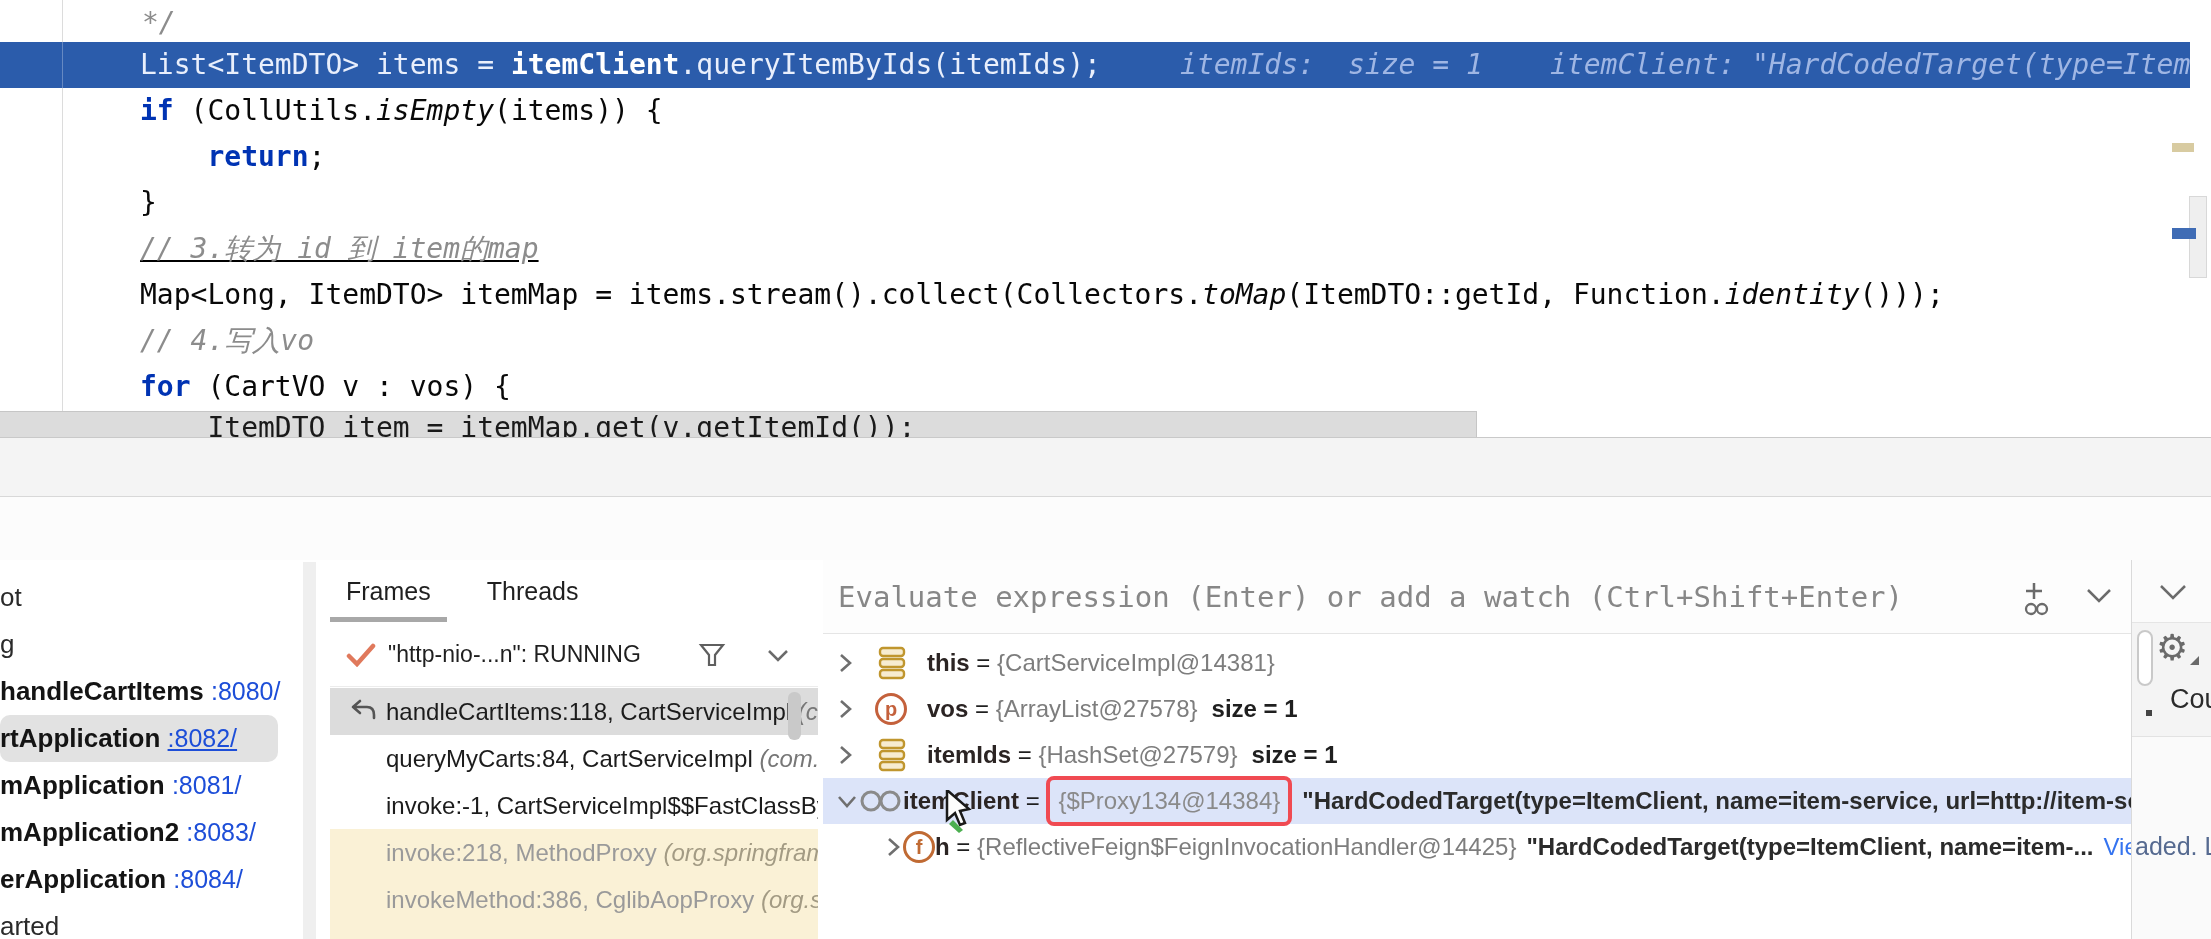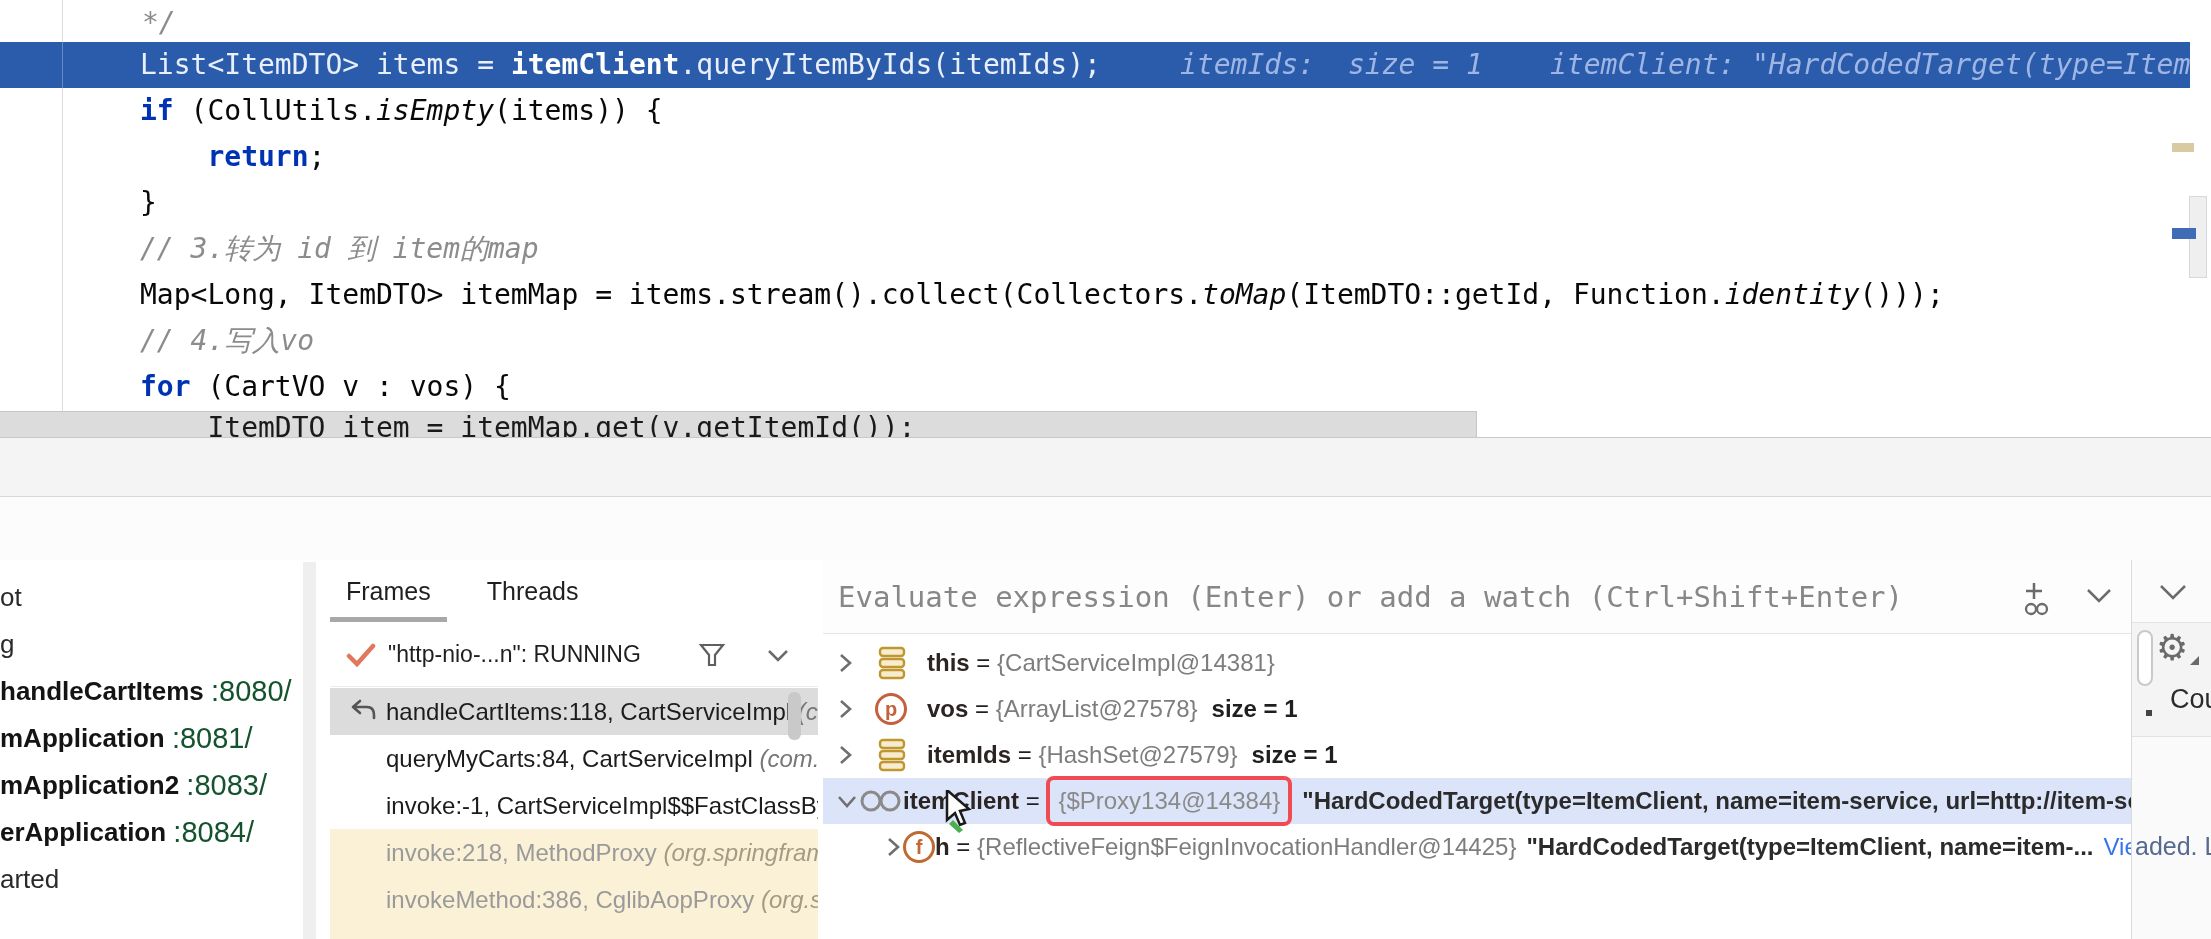--- a/index.html
+++ b/index.html
@@ -40,21 +40,21 @@
 
   
   .toolbar { position:absolute; left:0; top:497px; width:2211px; height:63px; background:#fcfcfc; }
 
   
   .services { position:absolute; left:0; top:560px; width:322px; height:379px; background:#fff; overflow:hidden;text-align:right; }
   .svc-row { position:relative; height:47px; display:flex; align-items:center; white-space:pre; padding-left:0; }
   .svc-row.sel { background:#e2e2e2; border-radius:10px; margin-right:22px; }
   .svc-name { font-size:26px; font-weight:bold; color:#141414; }
   .svc-plain { font-size:26px; color:#2a2a2a; }
-  .svc-port { font-size:29px; color:#14532d; }
+  .svc-port { font-size:25px; color:#1d4ed8; }
   .svc-port.u { text-decoration:underline; }
   .svc-scroll { position:absolute; left:303px; top:2px; width:13px; height:377px; background:#efefef; }
 
   
   .frames { position:absolute; left:330px; top:560px; width:488px; height:379px; background:#fff; overflow:hidden; }
   .fr-tabs { position:absolute; left:0; top:0; height:62px; display:flex; }
   .fr-tab { position:relative; height:62px; display:flex; align-items:center; padding:0 16px;
     font-size:25px; color:#1f1f1f; cursor:pointer; }
   .fr-tab.sel::after { content:""; position:absolute; left:0; right:0; bottom:0; height:5px; background:#a8a8a8; }
   .thread-row { position:absolute; left:0; top:63px; width:488px; height:64px; border-bottom:1px solid #ececec;
@@ -112,21 +112,21 @@
 
 <div class="screen">
 
   <div class="editor">
     <div class="gutter-line"></div>
     <div id="code-lines">
         <div class="code-line" style="top: 0px; left: 142px;"><span class="seg-com">*/</span></div>
         <div class="code-line" style="top: 88px; left: 140px;"><span class="seg-kw">if </span><span class="seg-plain">(CollUtils.</span><span class="seg-ital">isEmpty</span><span class="seg-plain">(items)) {</span></div>
         <div class="code-line" style="top: 134px; left: 140px;"><span class="seg-plain">    </span><span class="seg-kw">return</span><span class="seg-plain">;</span></div>
         <div class="code-line" style="top: 180px; left: 140px;"><span class="seg-plain">}</span></div>
-        <div class="code-line" style="top: 226px; left: 140px;"><span class="seg-com">// 3.转为 id 到 item的map</span></div>
+        <div class="code-line" style="top: 226px; left: 140px; text-decoration: underline;"><span class="seg-com">// 3.转为 id 到 item的map</span></div>
         <div class="code-line" style="top: 272px; left: 140px;"><span class="seg-plain">Map&lt;Long, ItemDTO&gt; itemMap = items.stream().collect(Collectors.</span><span class="seg-ital">toMap</span><span class="seg-plain">(ItemDTO::getId, Function.</span><span class="seg-ital">identity</span><span class="seg-plain">()));</span></div>
         <div class="code-line" style="top: 318px; left: 140px;"><span class="seg-com">// 4.写入vo</span></div>
         <div class="code-line" style="top: 364px; left: 140px;"><span class="seg-kw">for </span><span class="seg-plain">(CartVO v : vos) {</span></div>
       </div>
     <div class="exec-row">
       <div class="exec-gutter-tick"></div>
       <div class="exec-code" id="exec-code"><span class="seg-w">List&lt;ItemDTO&gt; items = </span><span class="seg-wb">itemClient</span><span class="seg-w">.queryItemByIds(itemIds);</span></div>
       <div class="exec-hint" style="left:1180px">itemIds:</div>
       <div class="exec-hint" style="left:1348px">size = 1</div>
       <div class="exec-hint" style="left:1550px">itemClient:</div>
@@ -184,20 +184,21 @@
     
 
     
   </div>
 
   <div class="services">
     <div id="svc-list" style="position:absolute; left:0; top:14px; width:300px;">
         <div class="svc-row"><span class="svc-plain">ot</span></div>
         <div class="svc-row"><span class="svc-plain">g</span></div>
         <div class="svc-row"><span class="svc-name">handleCartItems </span><span class="svc-port">:8080/</span></div>
+        <div class="svc-row sel"><span class="svc-name">rtApplication </span><span class="svc-port u">:8082/</span></div>
         <div class="svc-row"><span class="svc-name">mApplication </span><span class="svc-port">:8081/</span></div>
         <div class="svc-row"><span class="svc-name">mApplication2 </span><span class="svc-port">:8083/</span></div>
         <div class="svc-row"><span class="svc-name">erApplication </span><span class="svc-port">:8084/</span></div>
         <div class="svc-row"><span class="svc-plain">arted</span></div>
       </div>
     <div class="svc-scroll"></div>
   </div>
 
   <div class="frames">
     <div class="fr-tabs">

